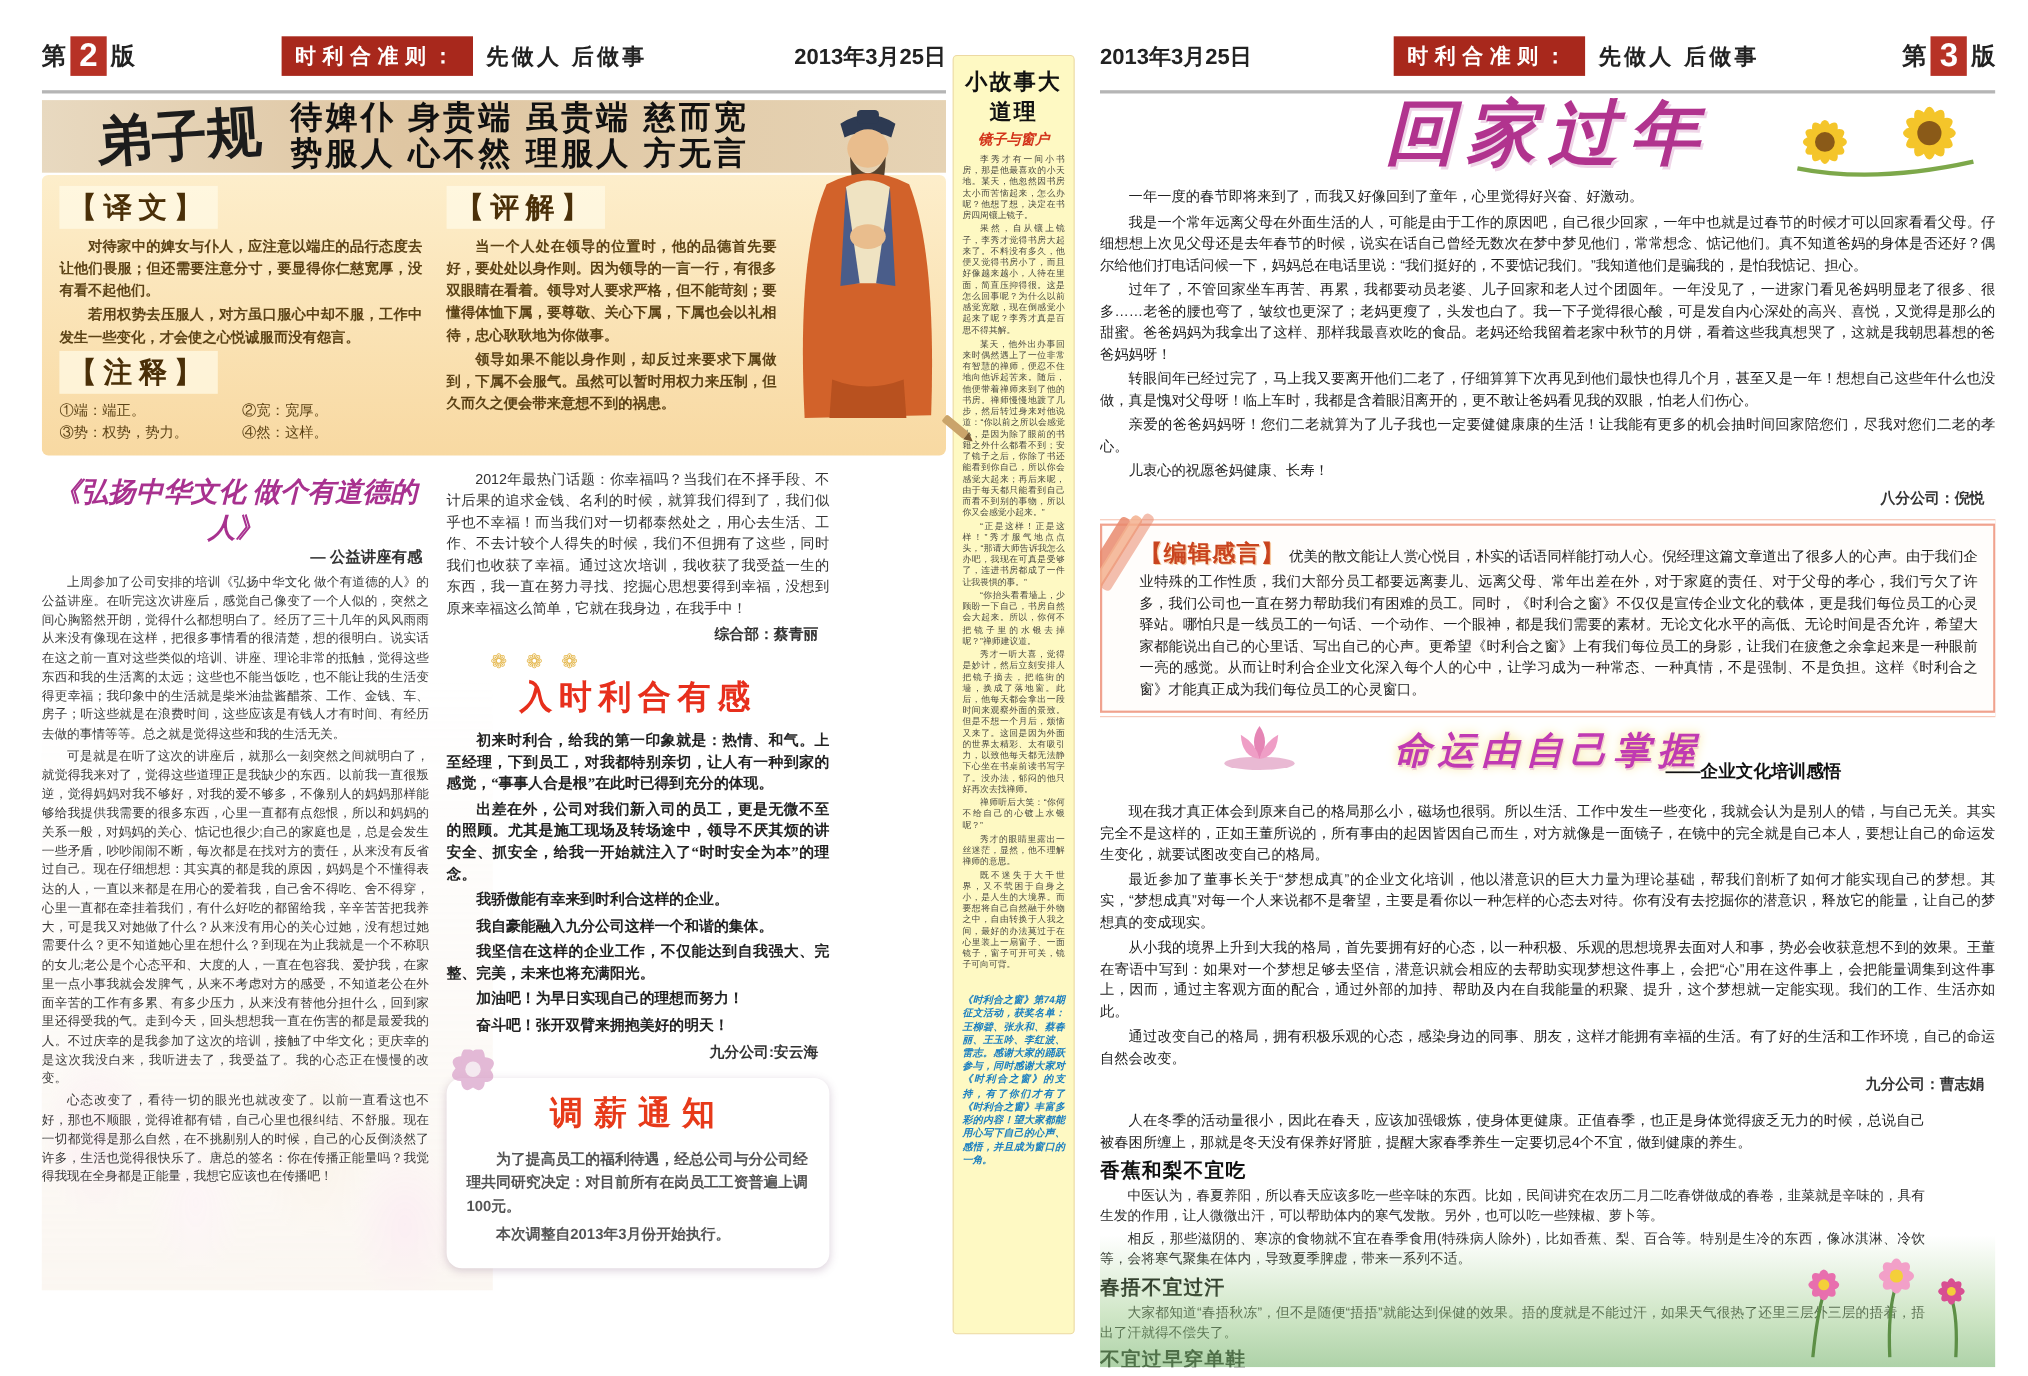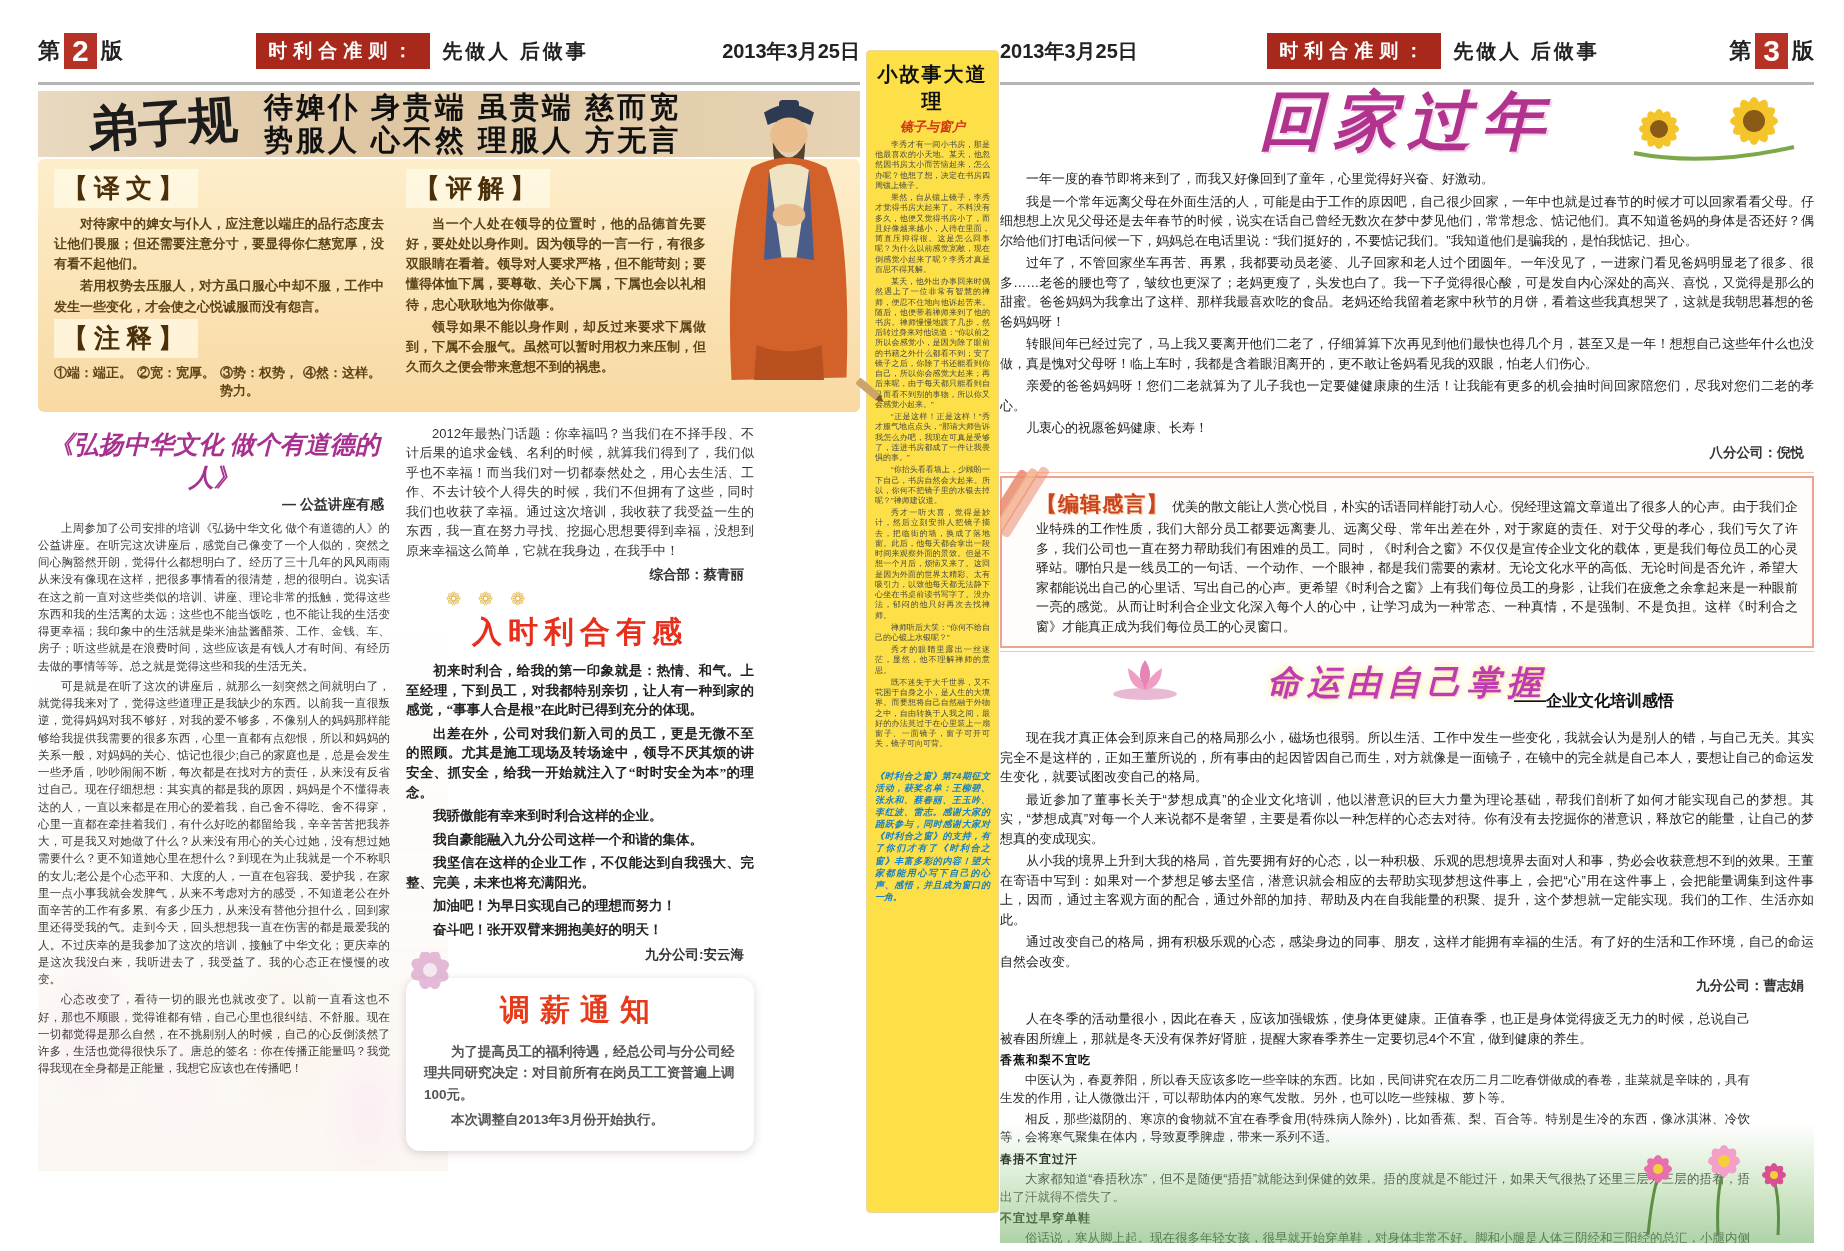--- a/index.html
+++ b/index.html
@@ -24,21 +24,21 @@
   .verse{font-size:29px;font-weight:bold;color:#111;line-height:1.15;letter-spacing:3px;white-space:nowrap;}
   .scripture{position:relative;margin-top:2px;background:linear-gradient(180deg,#fdeecb,#f8d9a2);
              border-radius:6px;padding:10px 16px 12px;min-height:228px;}
   .scols{display:flex;gap:22px;}
   .scol1{width:330px;}
   .scol2{width:300px;}
   .shead{font-family:"Liberation Serif",serif;font-size:26px;font-weight:bold;color:#4a2f08;
          background:rgba(255,250,230,.75);padding:2px 8px;display:inline-block;letter-spacing:6px;}
   .sbody{font-size:13px;line-height:1.55;color:#5c4316;font-weight:bold;text-align:justify;margin-top:6px;}
   .sbody p{margin:0 0 2px;text-indent:2em;}
-  .notes{display:grid;grid-template-columns:1fr 1fr 1fr 1fr;gap:2px 2px;font-size:13px;font-weight:bold;color:#5c4316;margin-top:6px;}
+  .notes{display:grid;grid-template-columns:1fr 1fr;gap:2px 2px;font-size:13px;font-weight:normal;color:#5c4316;margin-top:6px;}
   .confucius{position:absolute;right:-4px;top:-64px;}
   
   .lbody{display:flex;gap:16px;margin-top:12px;position:relative;}
   .colA{width:352px;position:relative;z-index:1;}
   .colB{width:348px;position:relative;z-index:1;}
   .a1title{color:#a8318f;font-size:25px;font-weight:bold;font-style:italic;text-align:center;
            font-family:"Liberation Serif",serif;margin:4px 0 2px;}
   .a1by{text-align:right;font-size:14px;font-weight:bold;color:#333;margin:2px 6px 6px;}
   .a1text p{margin:0 0 3px;text-indent:2em;font-size:11.5px;line-height:1.5;text-align:justify;color:#3a3a3a;}
   .b1text p{margin:0 0 3px;text-indent:2em;font-size:13px;line-height:1.5;text-align:justify;color:#333;}
@@ -53,21 +53,21 @@
   .ntext p{margin:0 0 4px;text-indent:2em;font-size:13.5px;line-height:1.6;font-weight:bold;color:#555;}
   .bg-flowers-left{position:absolute;left:-10px;bottom:-20px;width:420px;height:560px;opacity:.30;pointer-events:none;
       background:
        radial-gradient(70px 110px at 60px 420px,#f4c8d8 0,transparent 70%),
        radial-gradient(60px 100px at 150px 480px,#f8dde4 0,transparent 70%),
        radial-gradient(80px 120px at 260px 430px,#efd7b8 0,transparent 70%),
        radial-gradient(70px 110px at 340px 500px,#f4c8d8 0,transparent 70%),
        linear-gradient(180deg,transparent,#f2e3d2);}
   .bg-daisy{position:absolute;left:-6px;top:-26px;opacity:.8;}
   
-  .mid{position:absolute;left:866px;top:50px;width:133px;height:1163px;background:#fde047;
+  .mid{position:absolute;left:866px;top:50px;width:111px;height:1163px;background:#fef9c3;
        border:1px solid #ecd9a2;border-radius:4px;padding:8px 8px 6px;box-sizing:border-box;}
   .mhead{font-size:20px;font-weight:bold;color:#111;letter-spacing:2px;text-align:center;margin:2px 0 3px;}
   .msub{color:#d3341b;font-weight:bold;font-size:13px;text-align:center;font-style:italic;margin-bottom:4px;}
   .mstory p{margin:0 0 2px;text-indent:2em;font-size:8px;line-height:1.28;text-align:justify;color:#4a4a42;}
   .mnote{color:#1b7fc0;font-weight:bold;font-style:italic;font-size:9px;line-height:1.35;text-align:justify;margin-top:20px;}
   .pencil{position:absolute;left:-14px;top:332px;transform:rotate(40deg);}
   
   .rtitle-row{position:relative;height:82px;margin-top:2px;}
   .rtitle{position:absolute;left:0;right:0;text-align:center;font-family:"Liberation Serif",serif;
           font-size:64px;font-weight:bold;font-style:italic;color:#b1338e;letter-spacing:10px;line-height:1.1;
@@ -82,21 +82,21 @@
   .editor .slash.s3{left:18px;background:#e98a6d;height:80px;opacity:.55;}
   .elabel{color:#c9441f;font-weight:bold;font-size:21px;letter-spacing:1px;text-shadow:1px 1px 0 #f6caa2;}
   .etext{font-size:13px;line-height:1.5;text-align:justify;color:#222;}
   .r2head{position:relative;text-align:center;margin:12px 0 16px;height:52px;}
   .r2title{display:inline-block;font-family:"Liberation Serif",serif;font-size:34px;font-weight:bold;font-style:italic;
            color:#c03ab2;letter-spacing:6px;text-shadow:0 0 10px #f6e07e,1px 1px 0 #f0c9ec;}
   .r2sub{position:absolute;right:140px;bottom:0;font-size:16px;font-weight:bold;color:#111;}
   .lotus{position:absolute;left:110px;top:-6px;}
   .health{position:relative;margin-top:14px;padding-right:64px;}
   .hintro p{margin:0 0 4px;text-indent:2em;font-size:13px;line-height:1.5;text-align:justify;color:#222;}
-  .hsec h4{margin:4px 0 2px;font-size:12px;color:#111;letter-spacing:1px;}
+  .hsec h4{margin:4px 0 2px;font-size:18px;color:#111;letter-spacing:1px;}
   .hsec p{margin:0 0 3px;text-indent:2em;font-size:12.5px;line-height:1.45;text-align:justify;color:#2c2c2c;}
   .grass{position:absolute;left:0;right:0;bottom:0;height:120px;pointer-events:none;
          background:linear-gradient(180deg,transparent,rgba(150,200,130,.45) 60%,rgba(120,180,110,.6));}
   .cosmos{position:absolute;right:6px;bottom:4px;}
 </style>
 </head>
 <body>
 
 <div class="paper">
 

